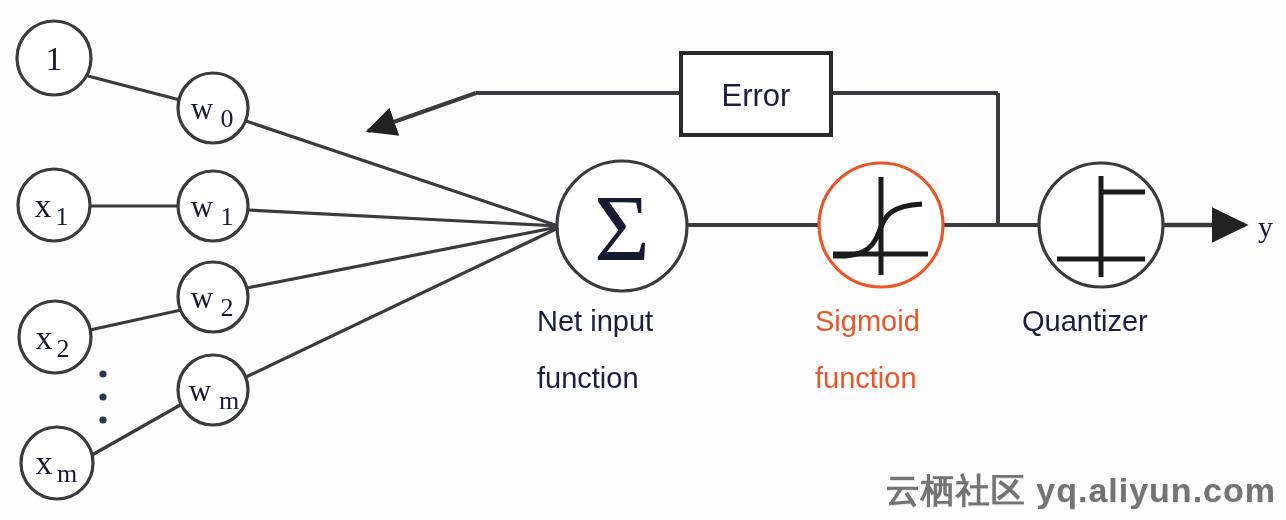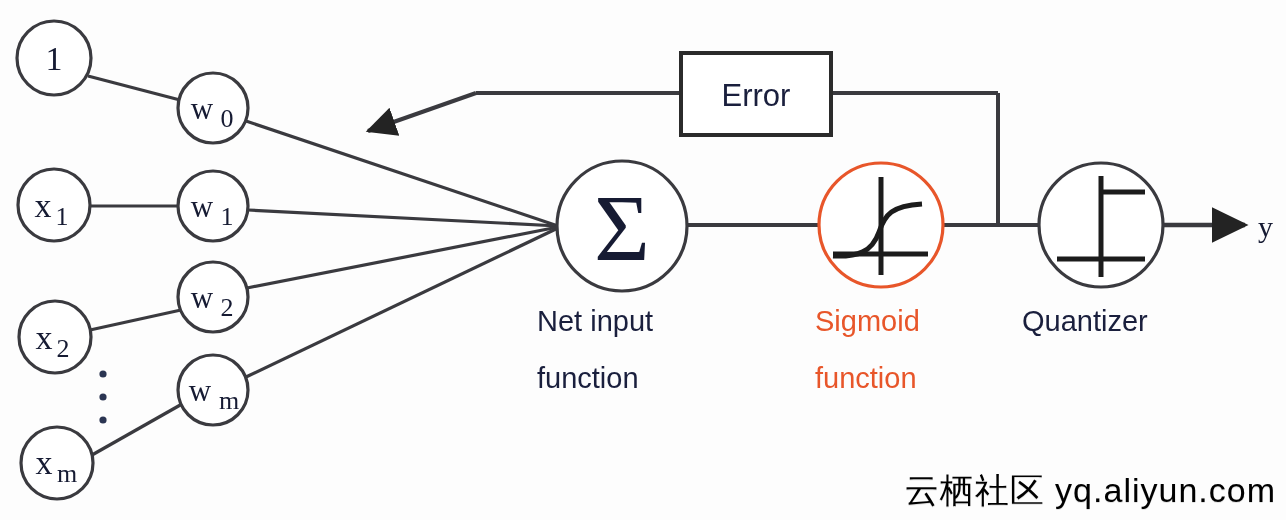--- a/index.html
+++ b/index.html
@@ -76,24 +76,25 @@
   .dot {
     fill: #2b3552;
   }
   #watermark {
     position: absolute;
     right: 10px;
     bottom: 6px;
     font-family: "Liberation Sans", sans-serif;
     font-size: 34px;
     letter-spacing: 1px;
-    color: #000000;
+    color: #737373;
     text-shadow: 0 1px 0 #e2e2e2;
     white-space: nowrap;
     user-select: none;
+    font-weight: bold;
   }
 </style>
 </head>
 <body>
 
 <div id="canvas">
 
   <svg id="diagram-svg" viewBox="0 0 1286 520">
 
     <defs>

